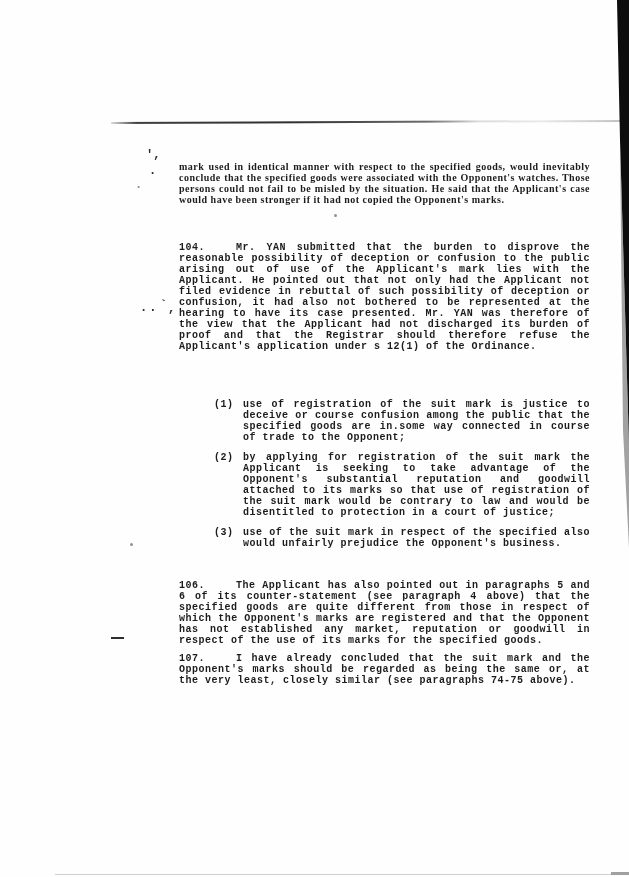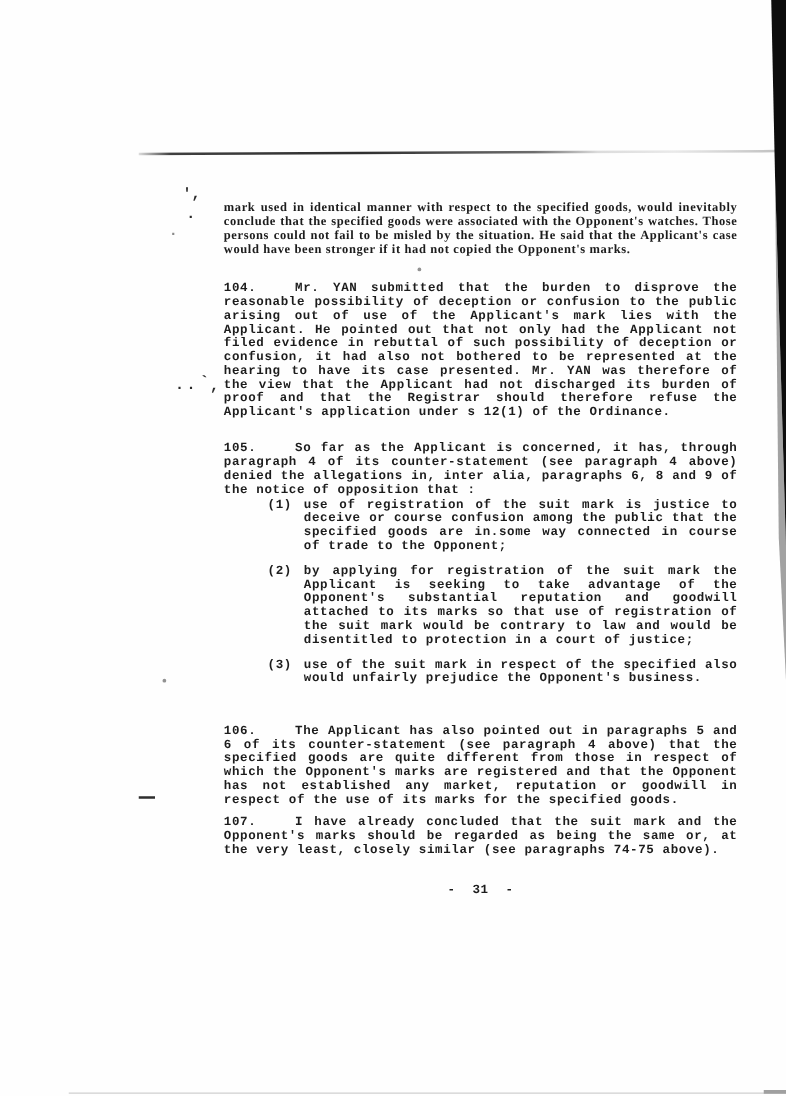--- a/index.html
+++ b/index.html
@@ -118,27 +118,24 @@
   <span class="margin-mark" style="left:160px; top:301px;">`</span>
   <span class="margin-mark" style="left:168px; top:304px;">,</span>
   <div class="margin-dash"></div>
   <div class="stray-dot" style="left:334px; top:214px;"></div>
   <div class="stray-dot faint" style="left:130px; top:543px;"></div>
 
   <p class="para typetext" style="top:151px;font-family:Liberation Serif, serif;">
     <span>mark used in identical manner with respect to the specified goods, would inevitably conclude that the specified goods were associated with the Opponent's watches. Those persons could not fail to be misled by the situation. He said that the Applicant's case would have been stronger if it had not copied the Opponent's marks.</span>
   </p>
 
-  <p class="para typetext" style="top:216px;">
+  <p class="para typetext" style="top:232px;">
     <span class="pnum">104.</span><span>Mr. YAN submitted that the burden to disprove the reasonable possibility of deception or confusion to the public arising out of use of the Applicant's mark lies with the Applicant. He pointed out that not only had the Applicant not filed evidence in rebuttal of such possibility of deception or confusion, it had also not bothered to be represented at the hearing to have its case presented. Mr. YAN was therefore of the view that the Applicant had not discharged its burden of proof and that the Registrar should therefore refuse the Applicant's application under s 12(1) of the Ordinance.</span>
   </p>
 
-  <p class="para typetext" style="top:344px;">
-    <span class="pnum">105.</span><span>So far as the Applicant is concerned, it has, through paragraph 4 of its counter-statement (see paragraph 4 above) denied the allegations in, inter alia, paragraphs 6, 8 and 9 of the notice of opposition that :</span>
-  </p>
 
   <div class="item typetext" style="top:399px;">
     <span class="inum">(1)</span>
     <span class="itext">use of registration of the suit mark is justice to deceive or course confusion among the public that the specified goods are in.some way connected in course of trade to the Opponent;</span>
   </div>
 
   <div class="item typetext" style="top:452px;">
     <span class="inum">(2)</span>
     <span class="itext">by applying for registration of the suit mark the Applicant is seeking to take advantage of the Opponent's substantial reputation and goodwill attached to its marks so that use of registration of the suit mark would be contrary to law and would be disentitled to protection in a court of justice;</span>
   </div>
@@ -149,15 +146,14 @@
   </div>
 
   <p class="para typetext" style="top:570px;">
     <span class="pnum">106.</span><span>The Applicant has also pointed out in paragraphs 5 and 6 of its counter-statement (see paragraph 4 above) that the specified goods are quite different from those in respect of which the Opponent's marks are registered and that the Opponent has not established any market, reputation or goodwill in respect of the use of its marks for the specified goods.</span>
   </p>
 
   <p class="para typetext" style="top:643px;">
     <span class="pnum">107.</span><span>I have already concluded that the suit mark and the Opponent's marks should be regarded as being the same or, at the very least, closely similar (see paragraphs 74-75 above).</span>
   </p>
 
-  <div class="pageno typetext">- 31 -</div>
 
 </div>
 
 </body></html>

